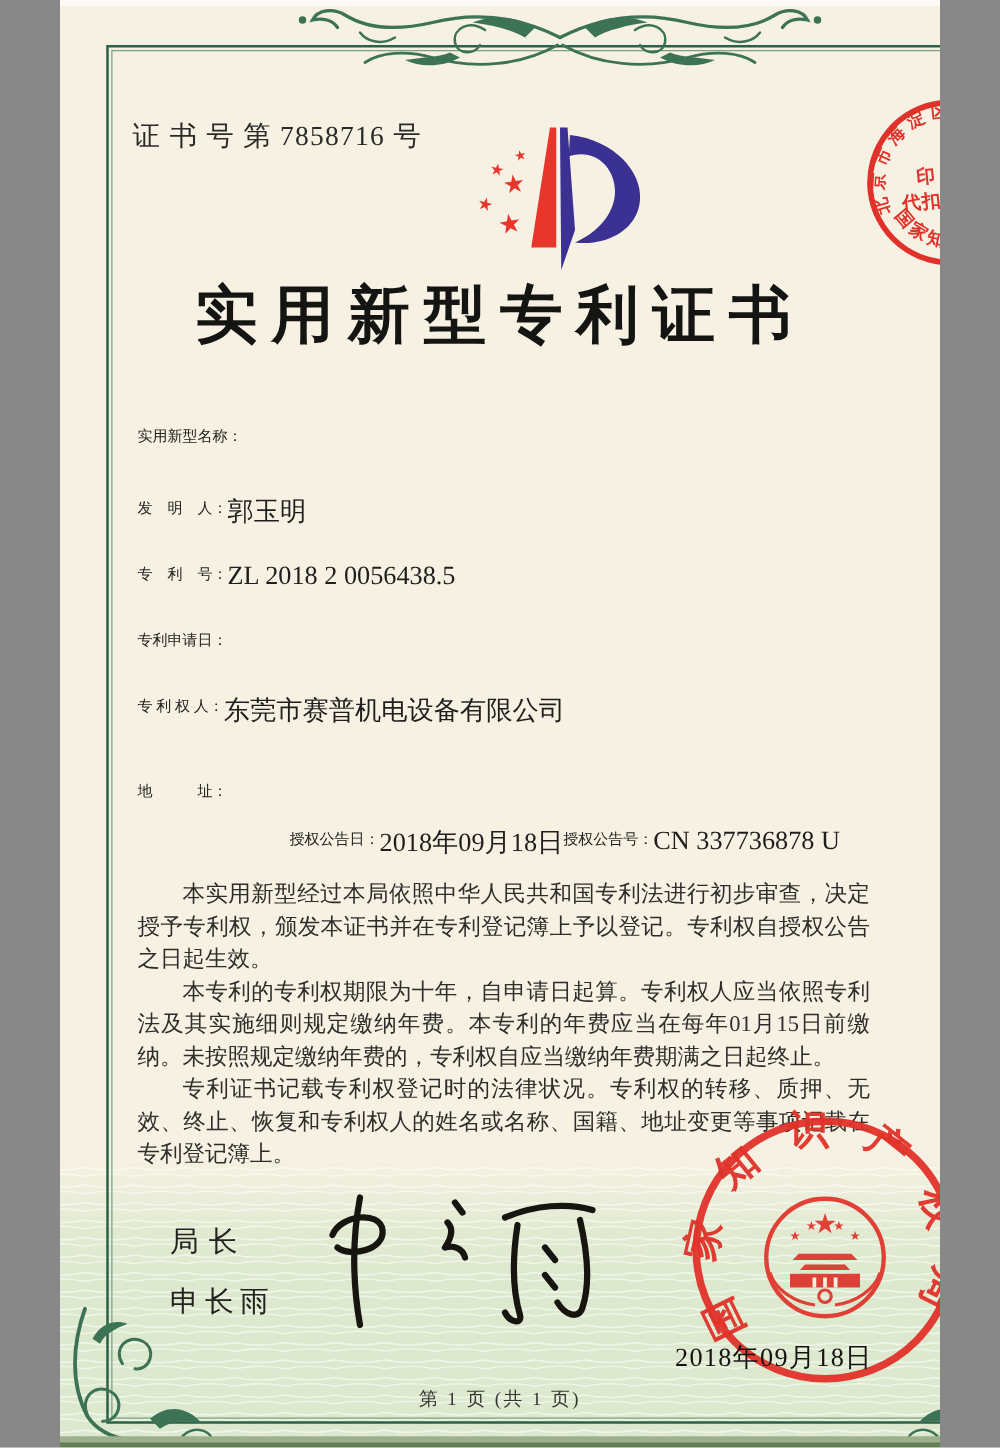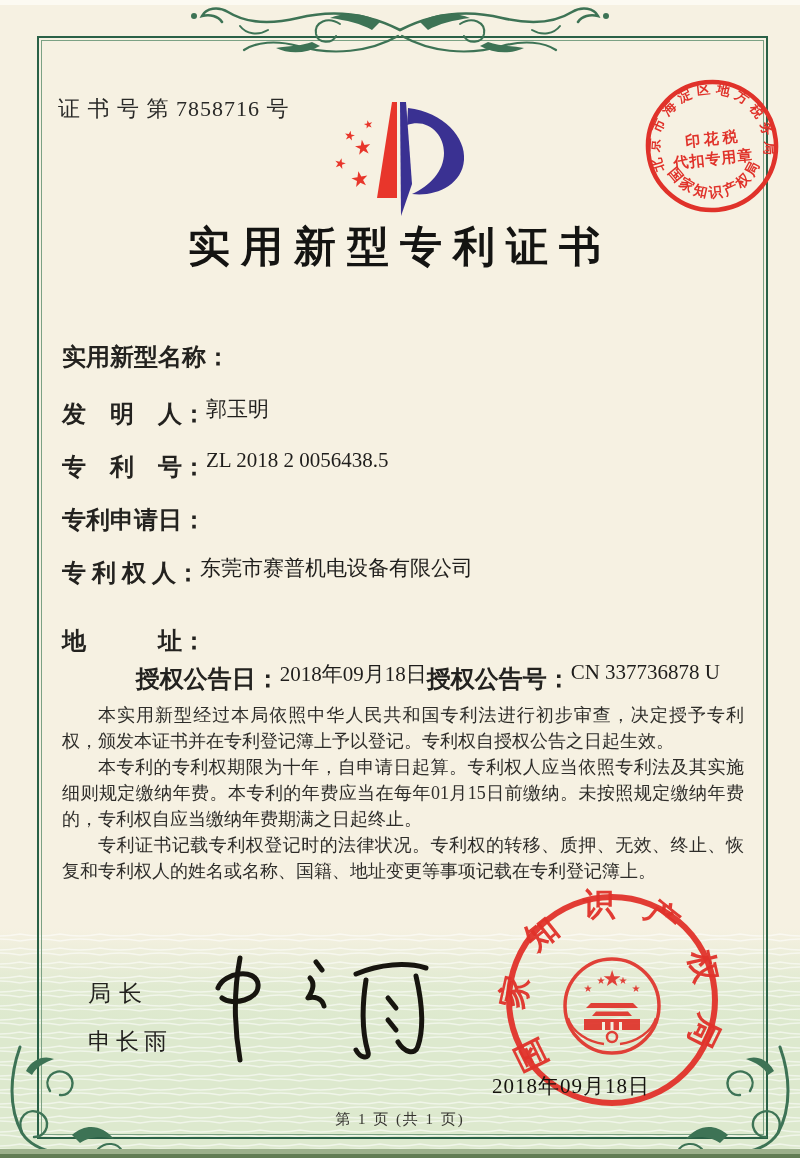--- a/index.html
+++ b/index.html
@@ -8,43 +8,43 @@
     --frame-green-light:#7ba184;
     --ornament-green:#3d7355;
     --band-green:#dde9ce;
     --seal-red:#e0322a;
     --logo-red:#e8362b;
     --logo-navy:#3a3192;
     --ink:#1f1e1c;
   }
   *{margin:0;padding:0;box-sizing:border-box;}
   body{background:#888;font-family:"Liberation Serif","DejaVu Serif",serif;}
-  .page{position:relative;width:800px;height:1158px;background:var(--paper);overflow:hidden;margin:0 auto;}
+  .page{position:relative;width:704px;height:1158px;background:var(--paper);overflow:hidden;margin:0 auto;}
   .abs{position:absolute;}
 
   .top-edge{left:0;top:0;width:100%;height:5px;background:#fcfaf2;z-index:0;}
   .bottom-edge{left:0;bottom:0;width:100%;height:9px;background:#9cb08b;border-bottom:4px solid #627d54;z-index:6;}
 
   .band{left:0;right:0;top:928px;bottom:0;z-index:1;
     background:linear-gradient(to bottom,rgba(221,233,206,0) 0,rgba(221,233,206,.85) 58px,var(--band-green) 95px);}
   .band svg{position:absolute;left:0;top:0;}
 
   .frame{left:37px;top:36px;width:731px;height:1103px;border:2px solid var(--frame-green);z-index:2;}
   .frame::after{content:"";position:absolute;inset:2px;border:1px solid var(--frame-green-light);}
 
   .ornament-top{left:120px;top:2px;z-index:3;}
   .flourish{z-index:3;}
 
   .cert-no{left:58px;top:94px;font-size:22px;color:#2a2a28;z-index:4;letter-spacing:1px;}
   .logo{left:322px;top:98px;z-index:4;}
-  .title{left:0;right:0;top:219px;text-align:center;font-size:42px;font-weight:700;
+  .title{left:0;right:0;top:219px;text-align:center;font-size:50px;font-weight:700;
          letter-spacing:11px;color:#141412;z-index:4;}
 
   .field-row{left:62px;right:56px;display:flex;align-items:flex-start;z-index:4;}
-  .f-label{font-size:24px;color:#23221f;white-space:pre;flex:none;padding-top:3px;font-weight:bold;}
+  .f-label{font-size:12px;color:#23221f;white-space:pre;flex:none;padding-top:3px;}
   .f-value{font-size:21px;color:var(--ink);}
   .addr .f-value{max-width:532px;line-height:29px;}
   .grant-row{justify-content:flex-end;}
   .grant-group{display:flex;align-items:flex-start;}
   .grant-group.right{margin-right:24px;}
 
   .body-text{left:62px;right:56px;top:702px;font-size:18px;line-height:26px;
              text-align:justify;color:#2e2d2a;z-index:4;}
   .body-text p{text-indent:2em;}
 

